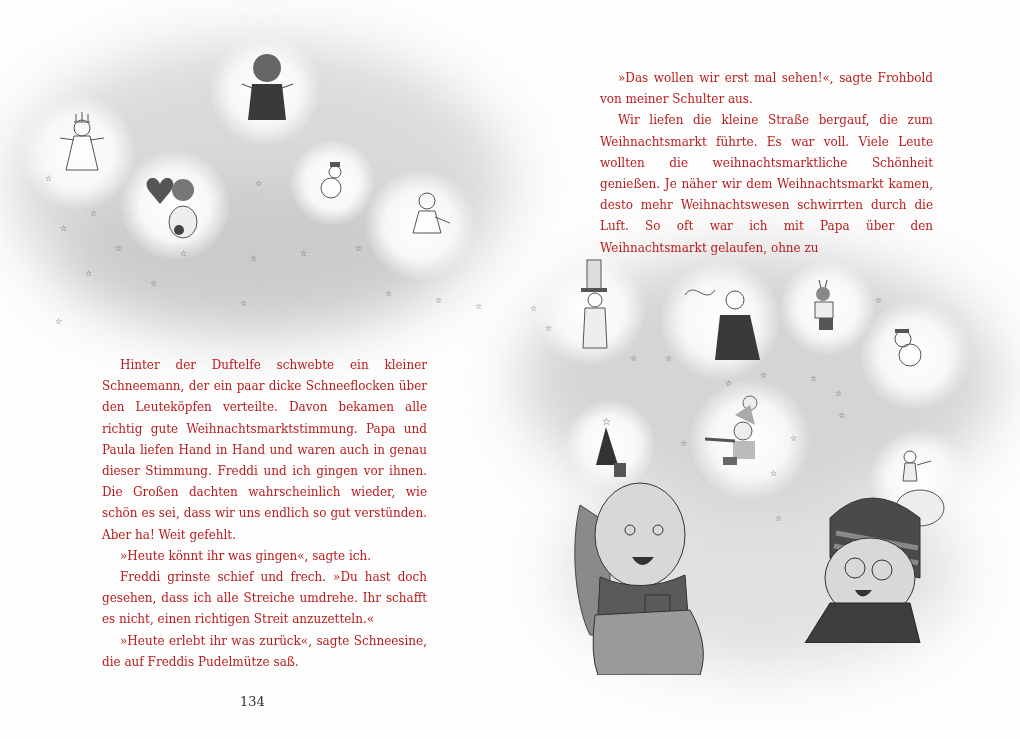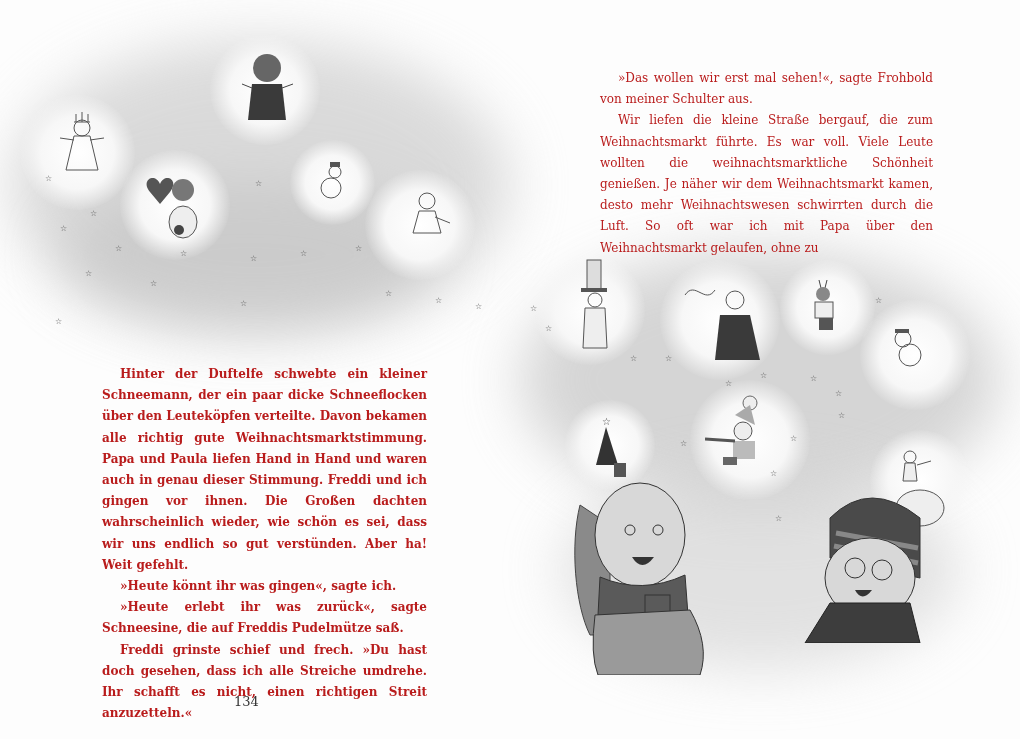--- a/index.html
+++ b/index.html
@@ -7,21 +7,21 @@
          font-family:"DejaVu Serif", serif; color:#1e1e1e; }
   .spread { position:absolute; inset:0; background:#fdfdfd; }
   
   .fog { position:absolute; border-radius:50%; filter:blur(28px); }
   .orb { position:absolute; border-radius:50%;
          background:radial-gradient(circle, #ffffff 0%, #f7f7f7 45%, rgba(240,240,240,0) 72%); }
   .star { position:absolute; color:#555; font-size:8px; line-height:1; }
   .figure { position:absolute; display:flex; align-items:center; justify-content:center; }
   .text-block { position:absolute; font-size:12px; line-height:21.2px; text-align:justify; color:#b91c1c; }
   .text-block p { margin:0; text-indent:18px; }
-  .page-number { position:absolute; left:234px; top:694px; font-size:13px; color:#333; }
+  .page-number { position:absolute; left:240px; top:694px; font-size:13px; color:#333; }
 </style>
 </head>
 <body>
 
 <div class="spread">
 
   <div>
     <div class="fog" style="left:10px;top:40px;width:500px;height:290px;background:#cfcfcf;opacity:.75;"></div>
     <div class="fog" style="left:60px;top:180px;width:380px;height:150px;background:#bdbdbd;opacity:.5;"></div>
     <div class="orb" style="left:20px;top:95px;width:115px;height:115px;"></div>
@@ -162,25 +162,25 @@
     <span class="star" style="left:810px;top:375px;">☆</span>
     <span class="star" style="left:835px;top:390px;">☆</span>
     <span class="star" style="left:680px;top:440px;">☆</span>
     <span class="star" style="left:790px;top:435px;">☆</span>
     <span class="star" style="left:838px;top:412px;">☆</span>
     <span class="star" style="left:875px;top:297px;">☆</span>
     <span class="star" style="left:770px;top:470px;">☆</span>
     <span class="star" style="left:775px;top:515px;">☆</span>
   </div>
 
-  <div class="text-block" style="left:102px;top:364px;width:325px;font-weight:bold;">
+  <div class="text-block" style="left:102px;top:355px;width:325px;">
     <p>Hinter der Duftelfe schwebte ein kleiner Schneemann, der ein paar dicke Schneeflocken über den Leuteköpfen verteilte. Davon bekamen alle richtig gute Weihnachtsmarktstimmung. Papa und Paula liefen Hand in Hand und waren auch in genau dieser Stimmung. Freddi und ich gingen vor ihnen. Die Großen dachten wahrscheinlich wieder, wie schön es sei, dass wir uns endlich so gut verstünden. Aber ha! Weit gefehlt.</p>
     <p>»Heute könnt ihr was gingen«, sagte ich.</p>
+    <p>Freddi grinste schief und frech. »Du hast doch gesehen, dass ich alle Streiche umdrehe. Ihr schafft es nicht, einen richtigen Streit anzuzetteln.«</p>
     <p>»Heute erlebt ihr was zurück«, sagte Schneesine, die auf Freddis Pudelmütze saß.</p>
-    <p>Freddi grinste schief und frech. »Du hast doch gesehen, dass ich alle Streiche umdrehe. Ihr schafft es nicht, einen richtigen Streit anzuzetteln.«</p>
   </div>
   <div class="page-number">134</div>
 
   <div class="text-block" style="left:600px;top:68px;width:333px;">
     <p>»Das wollen wir erst mal sehen!«, sagte Frohbold von meiner Schulter aus.</p>
     <p>Wir liefen die kleine Straße bergauf, die zum Weihnachtsmarkt führte. Es war voll. Viele Leute wollten die weihnachtsmarktliche Schönheit genießen. Je näher wir dem Weihnachtsmarkt kamen, desto mehr Weihnachtswesen schwirrten durch die Luft. So oft war ich mit Papa über den Weihnachtsmarkt gelaufen, ohne zu</p>
   </div>
 </div>
 
 </body></html>

